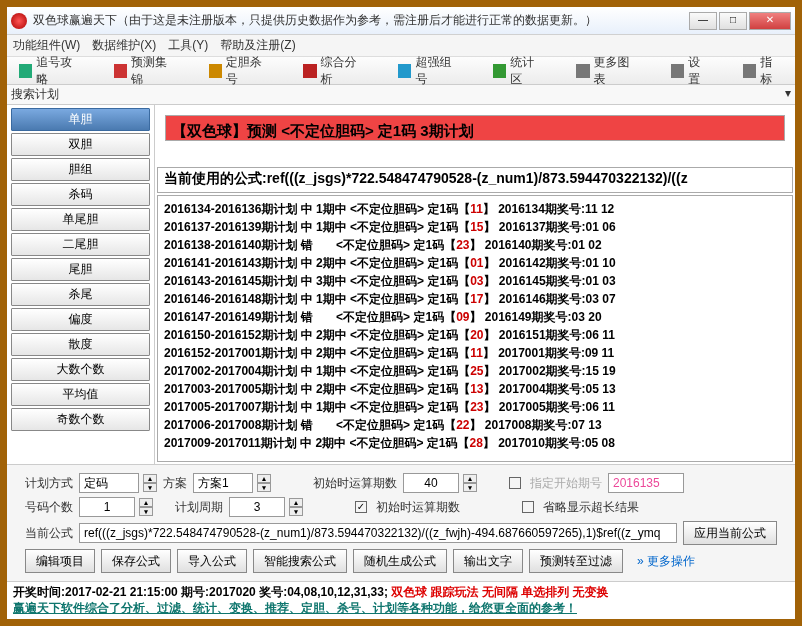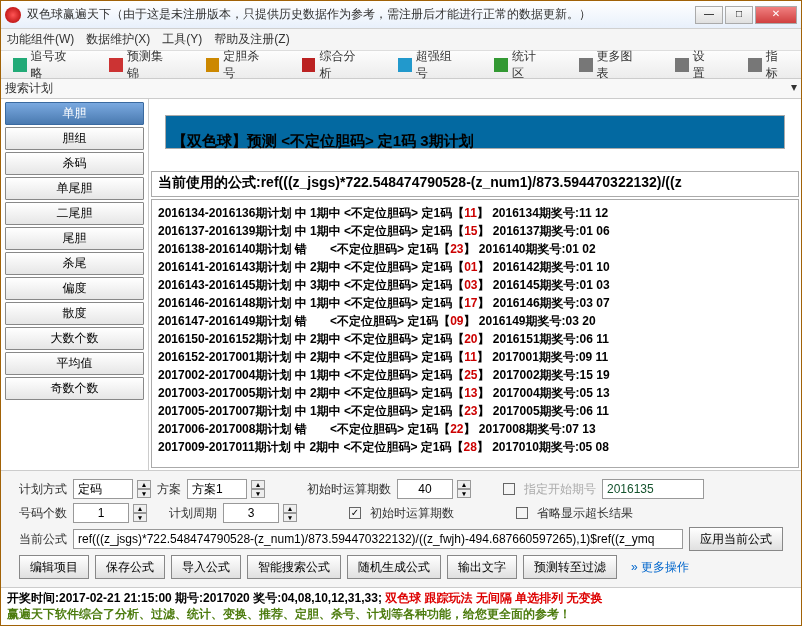--- a/index.html
+++ b/index.html
@@ -1,52 +1,52 @@
 <!DOCTYPE html>
 <html><head>
 <meta charset="utf-8">
 <style>
 * { margin: 0; padding: 0; box-sizing: border-box; font-family: "SimSun", "宋体", sans-serif; font-size: 12px; }
 body { background: #f0f0f0; width: 802px; height: 626px; overflow: hidden; }
-.window { width: 802px; height: 626px; border: 1px solid #a16207; background: #fff; display: flex; flex-direction: column; }
+.window { width: 802px; height: 626px; border: 7px solid #a16207; background: #fff; display: flex; flex-direction: column; }
 .titlebar { height: 28px; background: linear-gradient(#fff, #e8f0fb); display: flex; align-items: center; padding: 0 4px; border-bottom: 1px solid #d0d0d0; }
 .titlebar-icon { width: 16px; height: 16px; background: radial-gradient(#f55,#a00); border-radius: 50%; margin-right: 6px; }
 .titlebar-text { flex: 1; color: #333; white-space: nowrap; overflow: hidden; }
 .win-btns { display: flex; gap: 2px; }
 .win-btn { width: 28px; height: 18px; border: 1px solid #aaa; background: linear-gradient(#fafafa,#e0e0e0); text-align: center; line-height: 14px; font-size: 10px; }
 .win-btn.close { background: linear-gradient(#f08080,#d04040); color: #fff; width: 42px; }
 .menubar { height: 22px; background: #f5f5f5; display: flex; align-items: center; padding: 0 6px; gap: 12px; border-bottom: 1px solid #ddd; }
 .menubar span { color: #333; }
 .toolbar { height: 28px; background: linear-gradient(#fdfdfd,#ececec); display: flex; align-items: center; padding: 0 4px; gap: 16px; border-bottom: 1px solid #ccc; }
 .tool-btn { display: flex; align-items: center; gap: 4px; padding: 2px 8px; color: #333; }
 .tool-btn .ico { width: 14px; height: 14px; display: inline-block; }
 .searchbar { height: 20px; border-bottom: 1px solid #ccc; padding: 1px 4px; color: #333; background: #f8f8f8; }
 .main { flex: 1; display: flex; min-height: 0; }
 .sidebar { width: 148px; border-right: 1px solid #ccc; display: flex; flex-direction: column; padding: 2px; background: #fff; overflow: hidden; }
 .side-btn { height: 23px; margin: 1px 2px; border: 1px solid #888; border-radius: 1px; background: linear-gradient(#fff,#e6e6e6); text-align: center; line-height: 21px; }
 .side-btn.active { background: linear-gradient(#7aa9e0,#4a7ab0); color: #fff; border-color: #3a6aa0; }
 .content { flex: 1; display: flex; flex-direction: column; min-width: 0; }
-.content-head { height: 26px; border: 1px solid #aaa; margin: 16px; padding: 16px 6px; font-size: 15px; font-weight: bold; background: #0369a1; }
-.formula-bar { height: 26px; border: 1px solid #aaa; margin: 6px 2px 2px; padding: 2px 6px; font-size: 14px; font-weight: bold; background: #fff; white-space: nowrap; overflow: hidden; }
+.content-head { height: 26px; border: 1px solid #aaa; margin: 10px; padding: 6px 6px; font-size: 15px; font-weight: bold; background: #ef4444; }
+.formula-bar { height: 26px; border: 1px solid #aaa; margin: 16px 2px 2px; padding: 2px 6px; font-size: 14px; font-weight: bold; background: #fff; white-space: nowrap; overflow: hidden; }
 .data-area { flex: 1; border: 1px solid #aaa; margin: 0 2px 2px; background: #fff; overflow: auto; font-family: "SimSun", monospace; font-size: 14px; font-weight: bold; line-height: 18px; padding: 4px 6px; white-space: pre; position: relative; }
 .row-line { white-space: pre; }
 .red-num { color: #c00; }
 .bottom-panel { border-top: 1px solid #ccc; padding: 4px 6px; background: #f5f5f5; }
 .form-row { display: flex; align-items: center; gap: 6px; margin: 4px 12px; }
 .form-row label { color: #333; }
 .inp { border: 1px solid #999; background: #fff; height: 20px; padding: 0 4px; }
 .inp.small { width: 60px; }
 .inp.med { width: 56px; text-align: center; }
 .inp.wide { flex: 1; }
 .btn { height: 24px; padding: 0 10px; border: 1px solid #888; background: linear-gradient(#fff,#e0e0e0); }
 .chk { width: 12px; height: 12px; border: 1px solid #666; display: inline-block; vertical-align: middle; margin-right: 3px; text-align: center; line-height: 10px; font-size: 10px; }
 .statusbar { height: 38px; border-top: 1px solid #ccc; background: #fff; padding: 2px 6px; font-size: 12px; line-height: 16px; }
 .status-l1 .s-black{ color:#000; font-weight:bold;}
 .status-l1 .s-red{ color:#d00; font-weight:bold;}
-.status-l2 { color:#4d7c0f; font-weight:bold; }
+.status-l2 { color:#0f766e; font-weight:bold; text-decoration:underline;}
 .spin { display:inline-flex; flex-direction:column; margin-left:-2px;}
 .spin b{ width:14px;height:9px;border:1px solid #999;background:#eee;font-size:7px;line-height:7px;text-align:center;}
 </style>
 </head>
 <body>
 
 <div class="window">
   <div class="titlebar">
     <span class="titlebar-icon"></span>
     <span class="titlebar-text">双色球赢遍天下（由于这是未注册版本，只提供历史数据作为参考，需注册后才能进行正常的数据更新。）</span>
@@ -104,20 +104,21 @@
     </div>
 
   <div class="searchbar">
     <span>搜索计划</span>
     <span style="float:right">▾</span>
   </div>
 
   <div class="main">
     <div class="sidebar" id="sidebar">
         <div class="side-btn active">单胆</div>
+        <div class="side-btn">双胆</div>
         <div class="side-btn">胆组</div>
         <div class="side-btn">杀码</div>
         <div class="side-btn">单尾胆</div>
         <div class="side-btn">二尾胆</div>
         <div class="side-btn">尾胆</div>
         <div class="side-btn">杀尾</div>
         <div class="side-btn">偏度</div>
         <div class="side-btn">散度</div>
         <div class="side-btn">大数个数</div>
         <div class="side-btn">平均值</div>
@@ -147,21 +148,21 @@
       <span style="width:30px"></span>
       <label>初始时运算期数</label>
       <input class="inp med" value="40" style="">
         <span class="spin">
           <b>▴</b>
           <b>▾</b>
         </span>
       <span style="width:20px"></span>
       <span class="chk"></span>
       <label style="color:#aaa">指定开始期号</label>
-      <input class="inp" style="width: 102px; color: #14532d;" value="2016135">
+      <input class="inp" style="width: 76px; color: #ec4899;" value="2016135">
     </div>
     <div class="form-row">
       <label>号码个数</label>
       <input class="inp med" value="1" style="">
         <span class="spin">
           <b>▴</b>
           <b>▾</b>
         </span>
       <span style="width:10px"></span>
       <label>计划周期</label>

